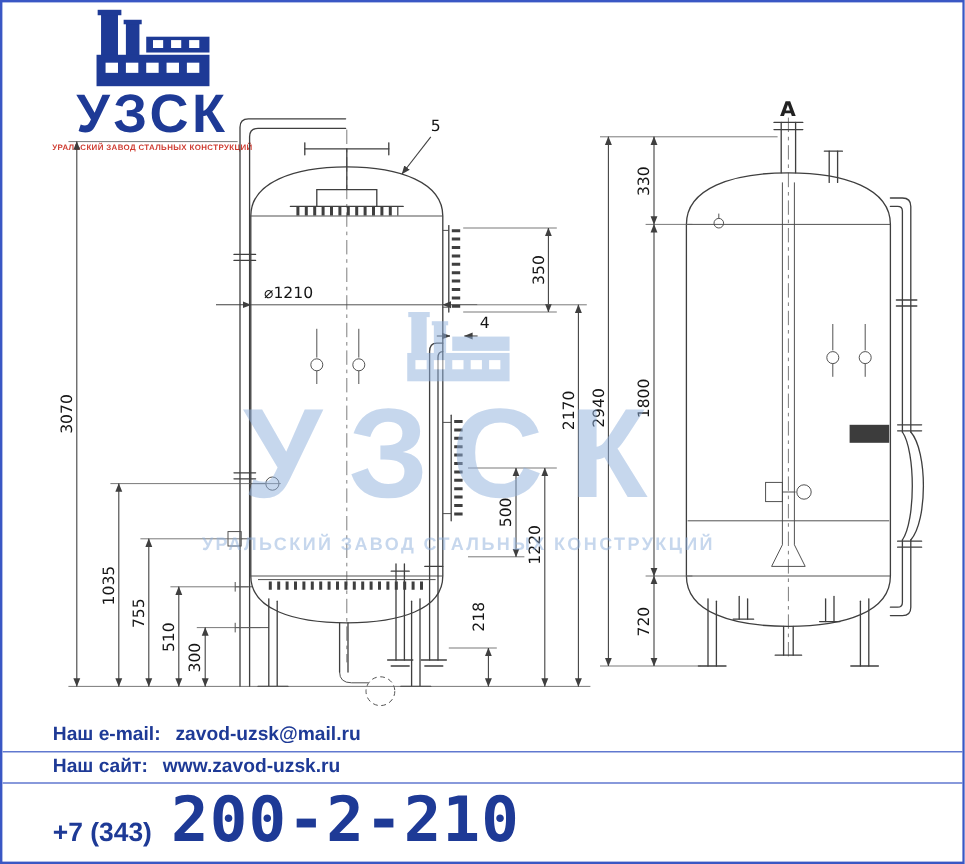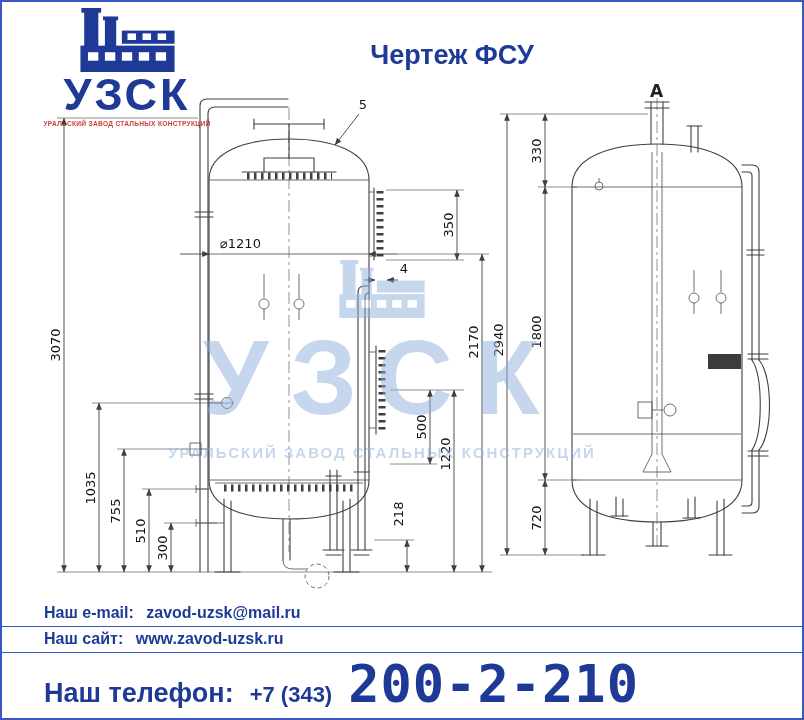--- a/index.html
+++ b/index.html
@@ -59,21 +59,20 @@
       <rect x="62" y="47" width="11" height="9" fill="#ffffff"></rect>
       <rect x="80" y="47" width="11" height="9" fill="#ffffff"></rect>
       <rect x="50" y="27" width="9" height="7" fill="#ffffff"></rect>
       <rect x="66" y="27" width="9" height="7" fill="#ffffff"></rect>
       <rect x="82" y="27" width="9" height="7" fill="#ffffff"></rect>
     </svg>
     <div class="logo-name">УЗСК</div>
     <div class="logo-tagline">УРАЛЬСКИЙ ЗАВОД СТАЛЬНЫХ КОНСТРУКЦИЙ</div>
   </div>
 
-  <div class="title">Чертеж ФСУ</div>
 
   <svg class="drawing" viewBox="0 80 804 515" width="804" height="515">
     <defs>
       <marker id="ar" viewBox="0 0 10 10" refX="9.5" refY="5" markerWidth="8" markerHeight="8" orient="auto-start-reverse">
         <path d="M0,1 L10,5 L0,9 z" fill="#3f3f3f"></path>
       </marker>
     </defs>
 
     <g>
       <line class="cl" x1="287" y1="106" x2="287" y2="550"></line>
@@ -312,19 +311,18 @@
   <div class="footer">
     <div class="c-row">
       <span>Наш e-mail:</span>
       <span class="c-val">zavod-uzsk@mail.ru</span>
     </div>
     <div class="c-row">
       <span>Наш сайт:</span>
       <span class="c-val">www.zavod-uzsk.ru</span>
     </div>
     <div class="phone-row">
-      <span class="phone-label">Наш телефон:</span>
       <span class="phone-code">+7 (343)</span>
       <span class="phone-num">200-2-210</span>
     </div>
   </div>
 
 </div>
 
 </body></html>

